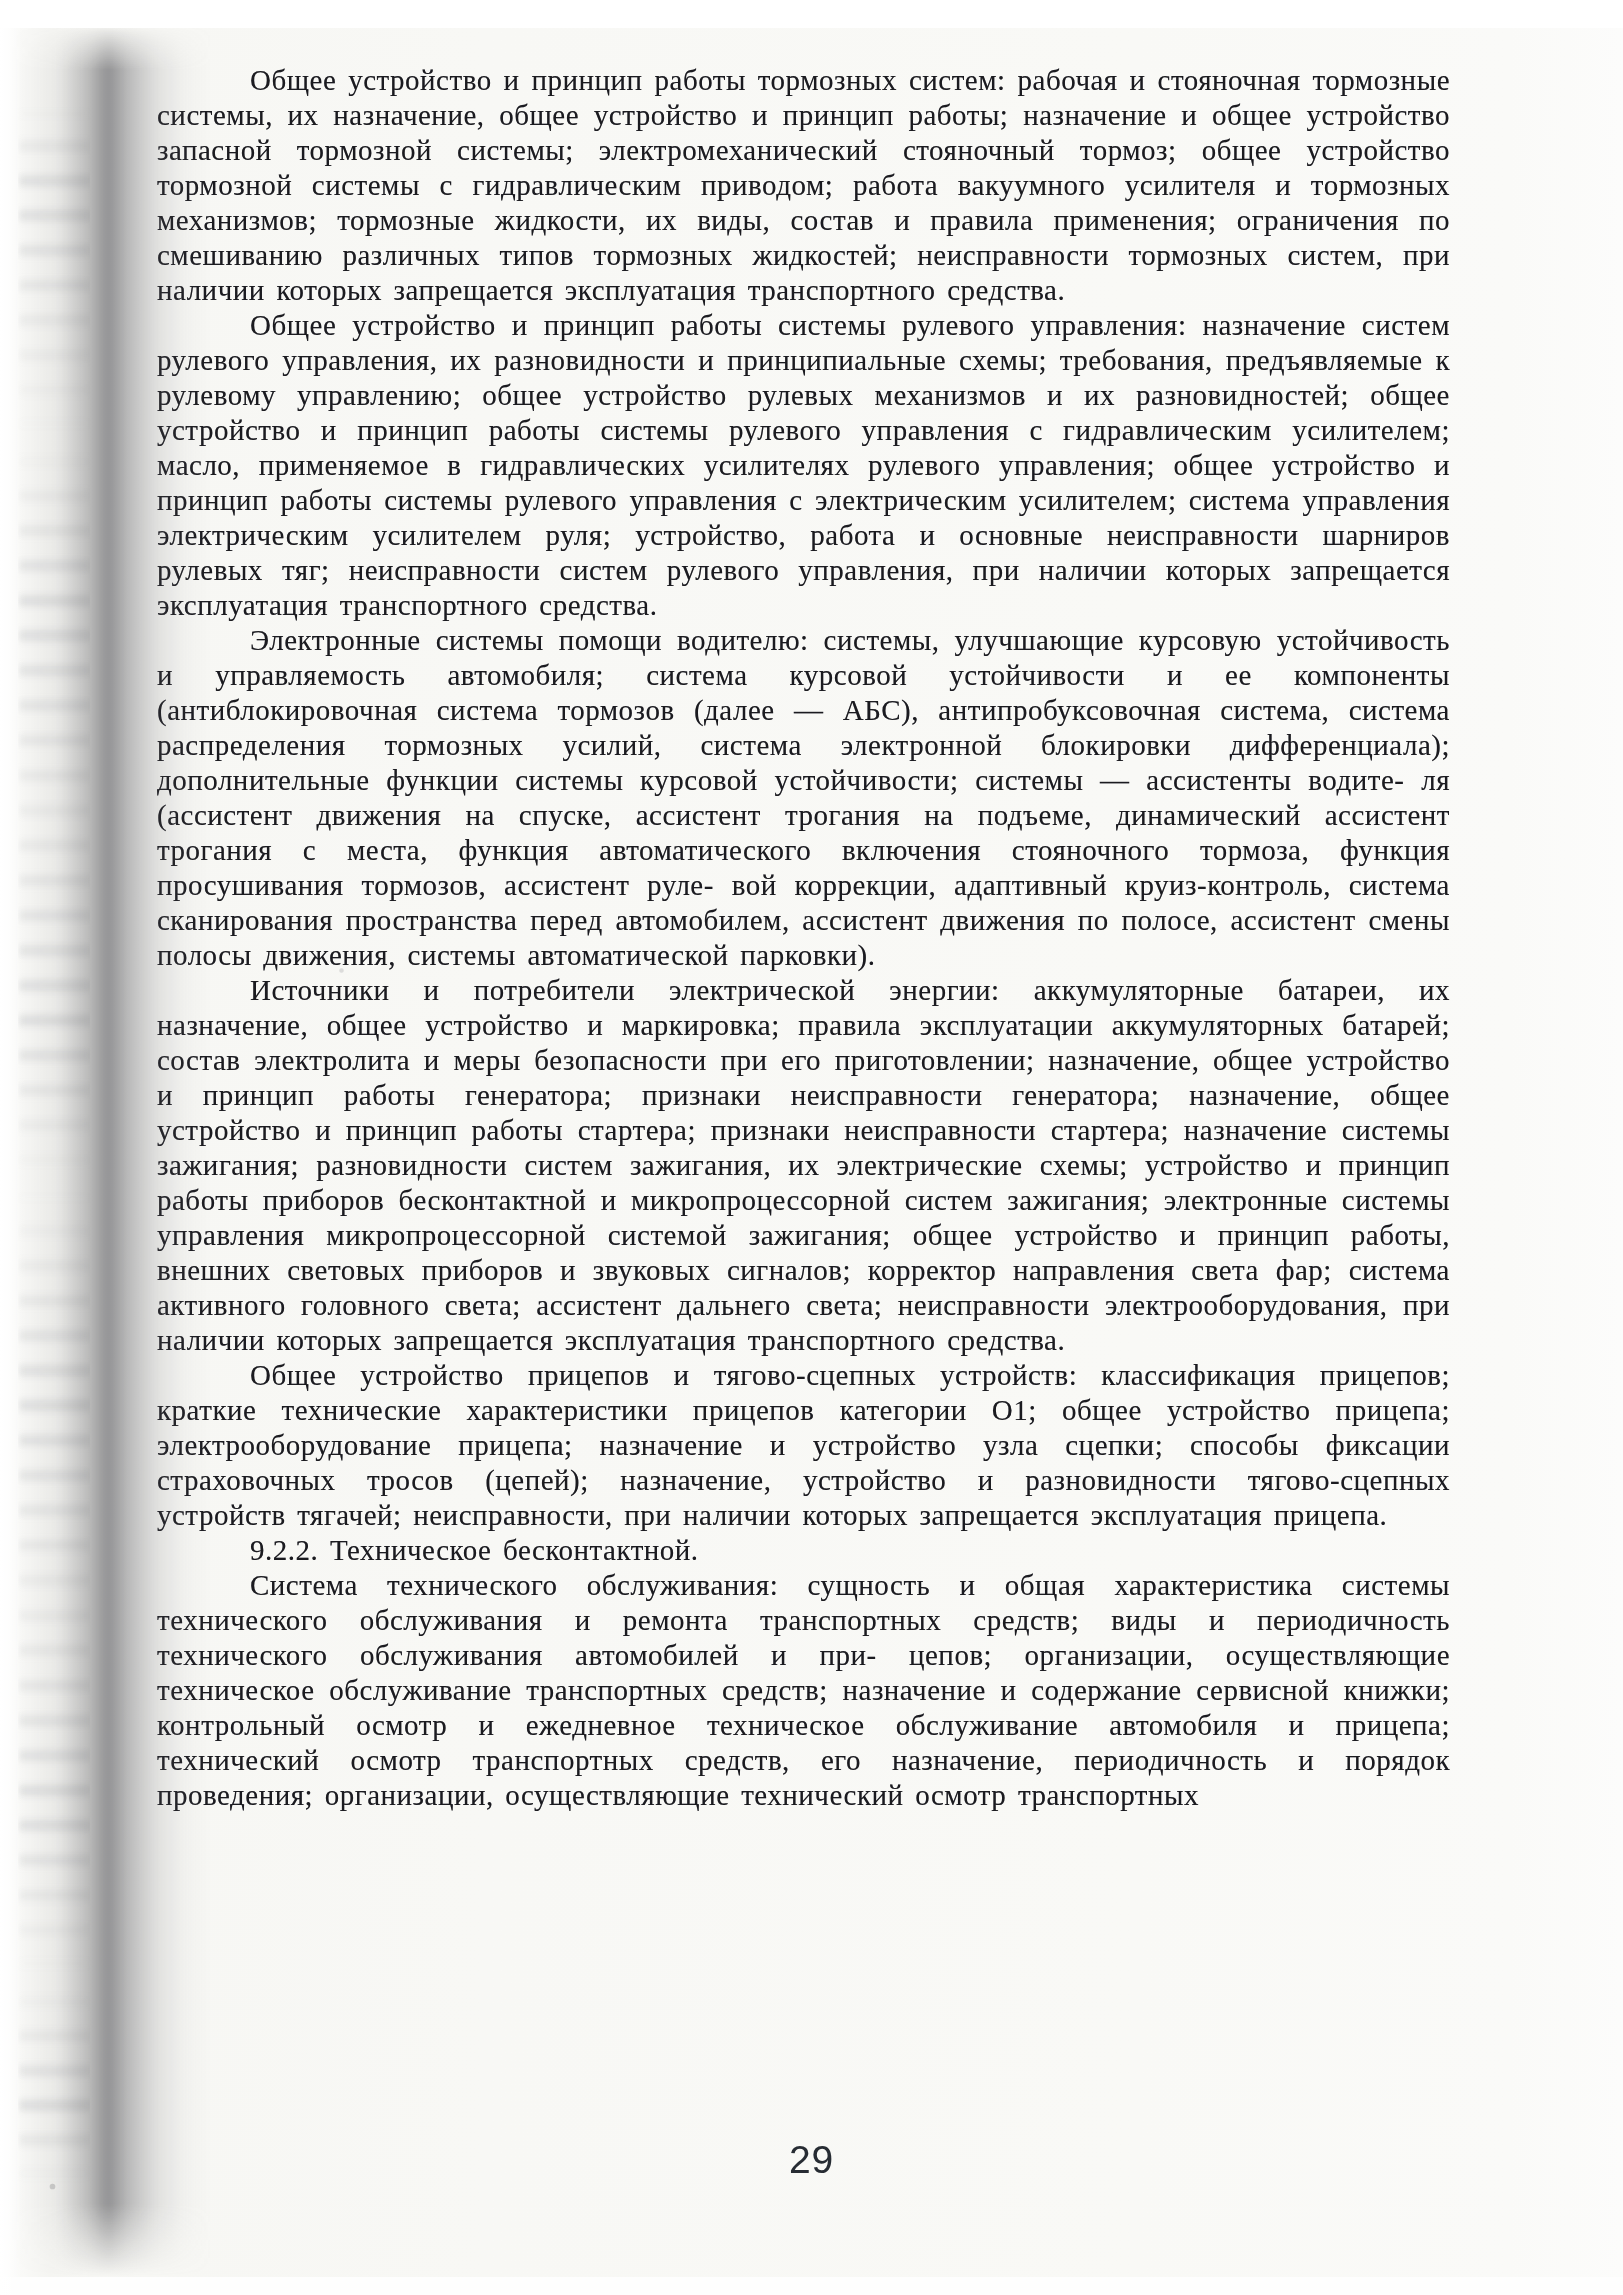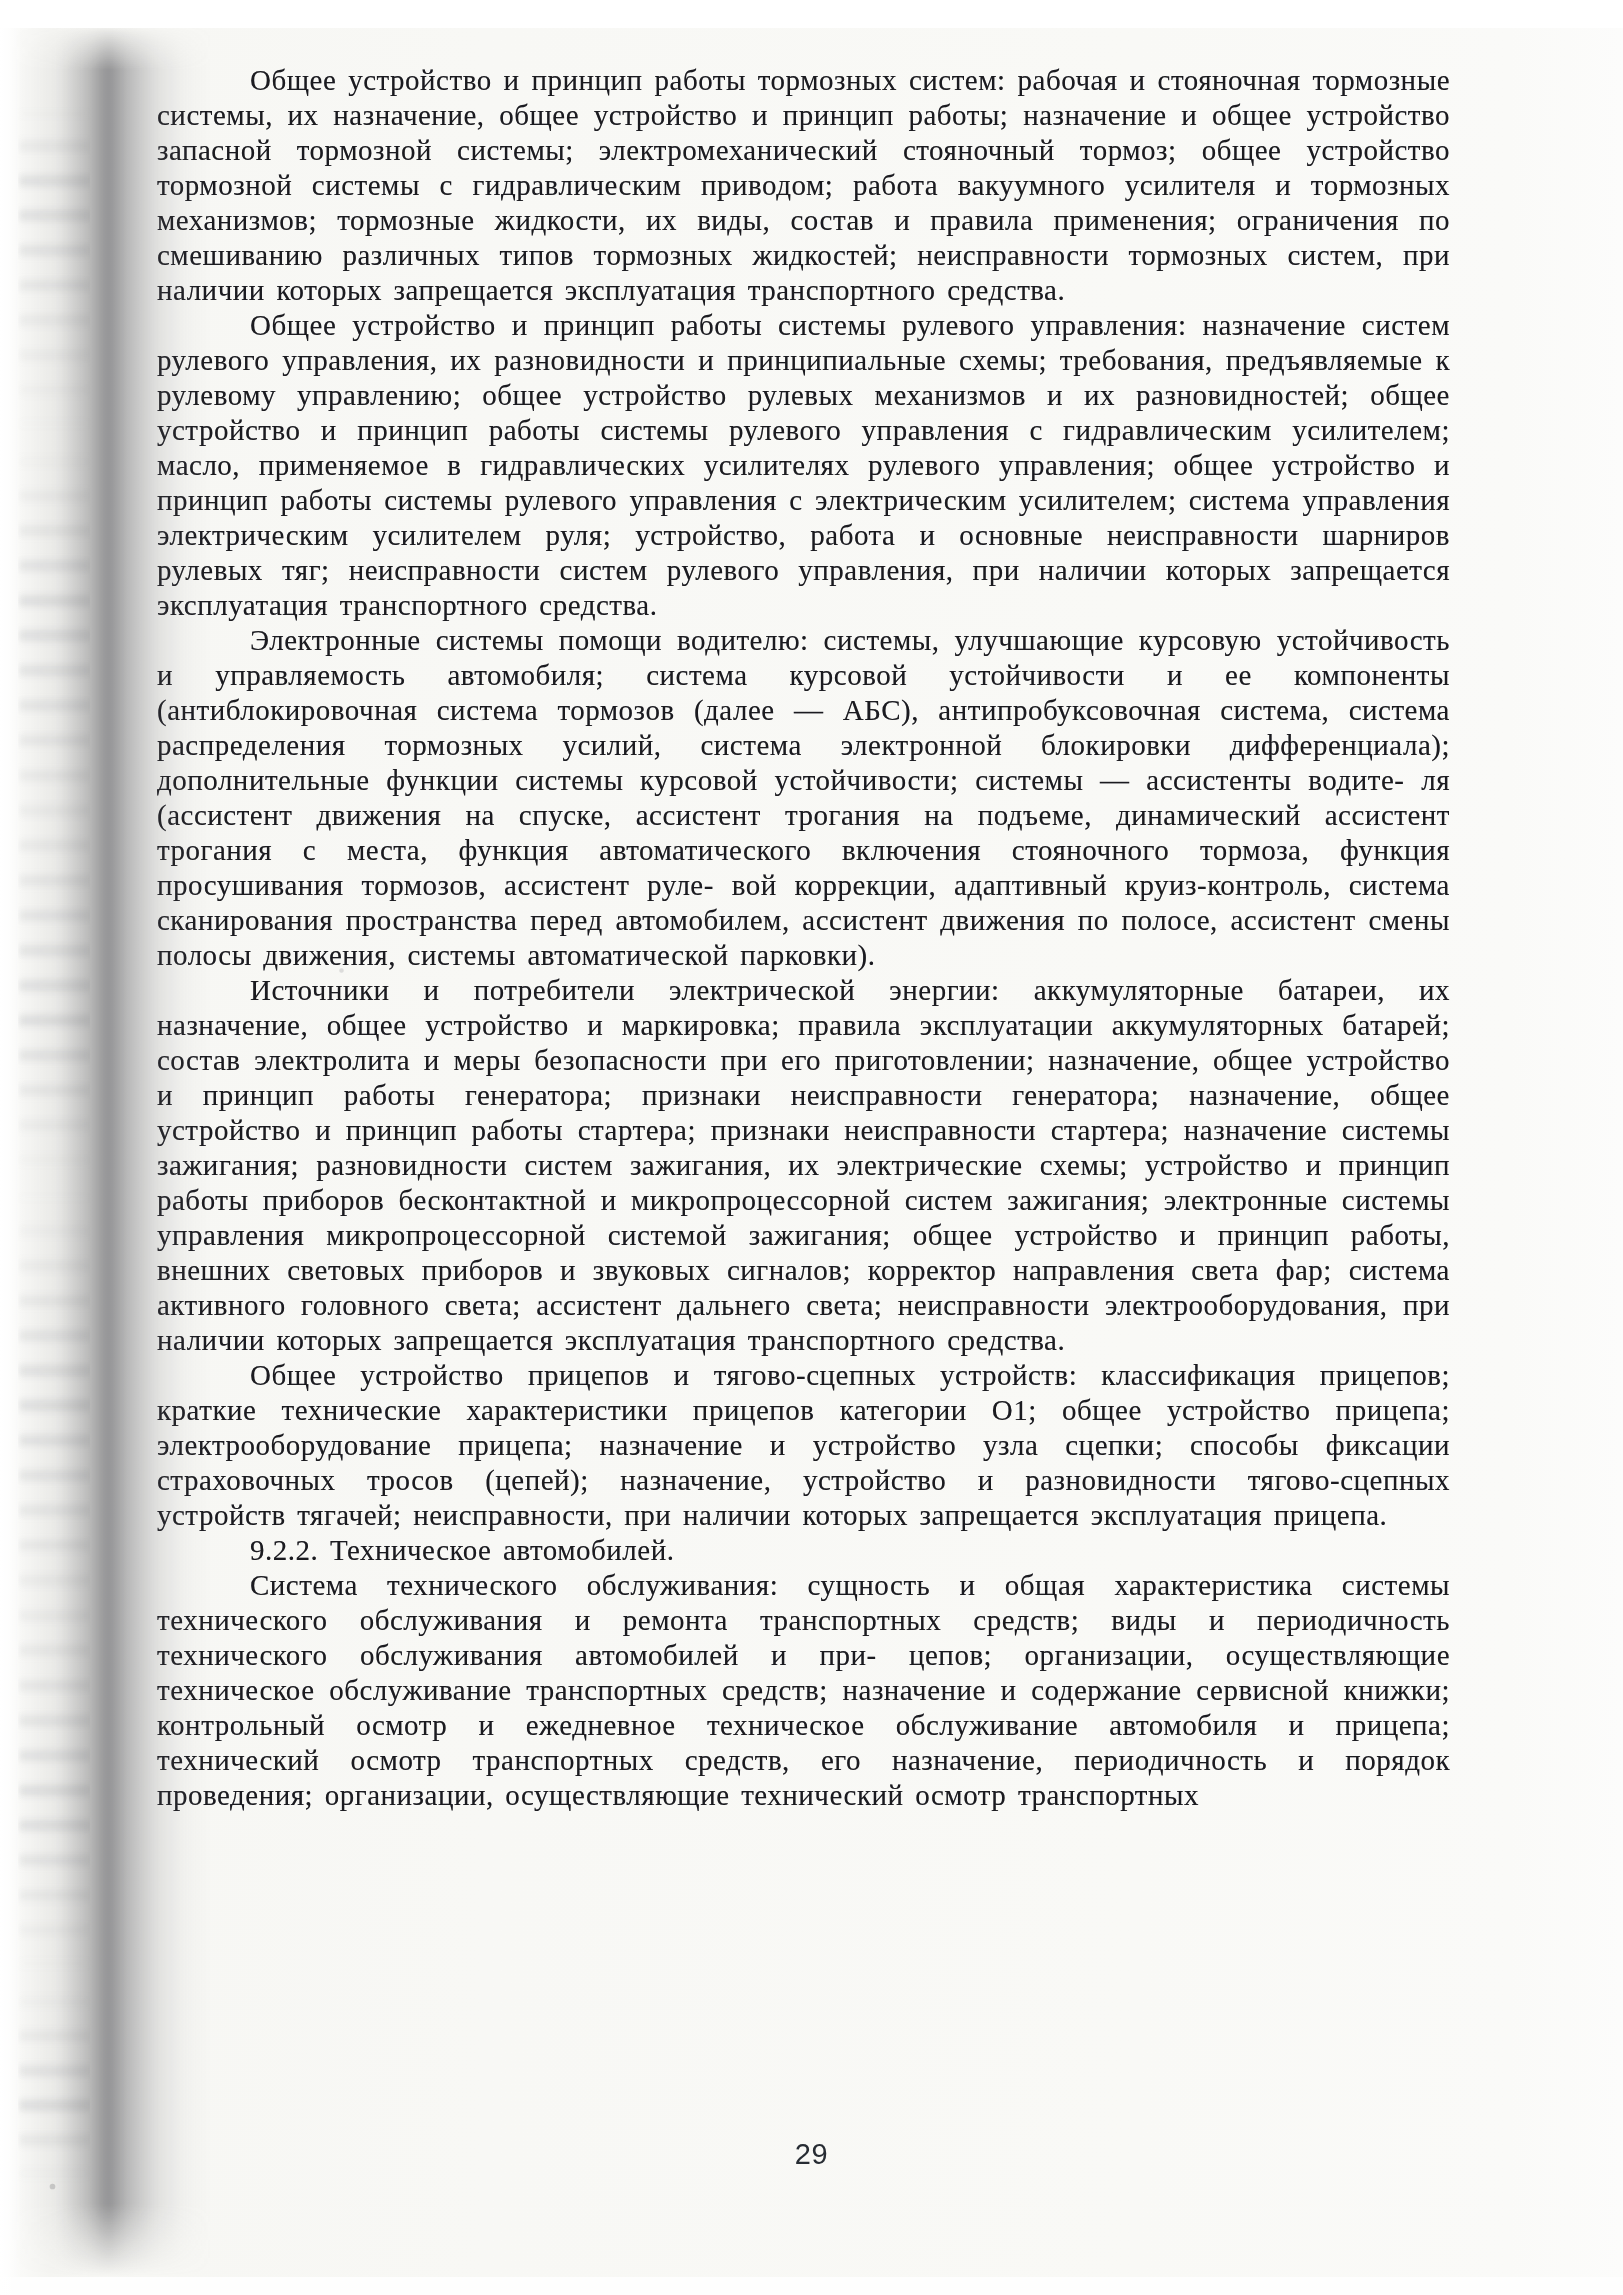--- a/index.html
+++ b/index.html
@@ -120,39 +120,39 @@
     text-indent: 93px;
   }
   .page-number {
     position: absolute;
     left: 0;
     top: 2138px;
     width: 1623px;
     text-align: center;
     z-index: 1;
     font-family: "Liberation Sans", "DejaVu Sans", sans-serif;
-    font-size: 29px;
+    font-size: 39px;
     color: #272c33;
     letter-spacing: 0.7px;
   }
 </style>
 </head>
 <body>
 
 <div class="page">
   <div class="bleed-through"></div>
   <div class="specks"></div>
 
   <main class="text-block">
     <p>Общее устройство и принцип работы тормозных систем: рабочая и стояночная тормозные системы, их назначение, общее устройство и принцип работы; назначение и общее устройство запасной тормозной системы; электромеханический стояночный тормоз; общее устройство тормозной системы с гидравлическим приводом; работа вакуумного усилителя и тормозных механизмов; тормозные жидкости, их виды, состав и правила применения; ограничения по смешиванию различных типов тормозных жидкостей; неисправности тормозных систем, при наличии которых запрещается эксплуатация транспортного средства.</p>
     <p>Общее устройство и принцип работы системы рулевого управления: назначение систем рулевого управления, их разновидности и принципиальные схемы; требования, предъявляемые к рулевому управлению; общее устройство рулевых механизмов и их разновидностей; общее устройство и принцип работы системы рулевого управления с гидравлическим усилителем; масло, применяемое в гидравлических усилителях рулевого управления; общее устройство и принцип работы системы рулевого управления с электрическим усилителем; система управления электрическим усилителем руля; устройство, работа и основные неисправности шарниров рулевых тяг; неисправности систем рулевого управления, при наличии которых запрещается эксплуатация транспортного средства.</p>
     <p>Электронные системы помощи водителю: системы, улучшающие курсовую устойчивость и управляемость автомобиля; система курсовой устойчивости и ее компоненты (антиблокировочная система тормозов (далее — АБС), антипробуксовочная система, система распределения тормозных усилий, система электронной блокировки дифференциала); дополнительные функции системы курсовой устойчивости; системы — ассистенты водите- ля (ассистент движения на спуске, ассистент трогания на подъеме, динамический ассистент трогания с места, функция автоматического включения стояночного тормоза, функция просушивания тормозов, ассистент руле- вой коррекции, адаптивный круиз-контроль, система сканирования пространства перед автомобилем, ассистент движения по полосе, ассистент смены полосы движения, системы автоматической парковки).</p>
     <p>Источники и потребители электрической энергии: аккумуляторные батареи, их назначение, общее устройство и маркировка; правила эксплуатации аккумуляторных батарей; состав электролита и меры безопасности при его приготовлении; назначение, общее устройство и принцип работы генератора; признаки неисправности генератора; назначение, общее устройство и принцип работы стартера; признаки неисправности стартера; назначение системы зажигания; разновидности систем зажигания, их электрические схемы; устройство и принцип работы приборов бесконтактной и микропроцессорной систем зажигания; электронные системы управления микропроцессорной системой зажигания; общее устройство и принцип работы, внешних световых приборов и звуковых сигналов; корректор направления света фар; система активного головного света; ассистент дальнего света; неисправности электрооборудования, при наличии которых запрещается эксплуатация транспортного средства.</p>
     <p>Общее устройство прицепов и тягово-сцепных устройств: классификация прицепов; краткие технические характеристики прицепов категории О1; общее устройство прицепа; электрооборудование прицепа; назначение и устройство узла сцепки; способы фиксации страховочных тросов (цепей); назначение, устройство и разновидности тягово-сцепных устройств тягачей; неисправности, при наличии которых запрещается эксплуатация прицепа.</p>
-    <p>9.2.2. Техническое автомобилей.</p>
+    <p>9.2.2. Техническое бесконтактной.</p>
     <p>Система технического обслуживания: сущность и общая характеристика системы технического обслуживания и ремонта транспортных средств; виды и периодичность технического обслуживания автомобилей и при- цепов; организации, осуществляющие техническое обслуживание транспортных средств; назначение и содержание сервисной книжки; контрольный осмотр и ежедневное техническое обслуживание автомобиля и прицепа; технический осмотр транспортных средств, его назначение, периодичность и порядок проведения; организации, осуществляющие технический осмотр транспортных</p>
   </main>
 
   <div class="page-number">29</div>
 
   <div class="spine-shadow"></div>
   <div class="edge-top"></div>
   <div class="edge-bottom"></div>
   <div class="edge-left"></div>
 </div>

